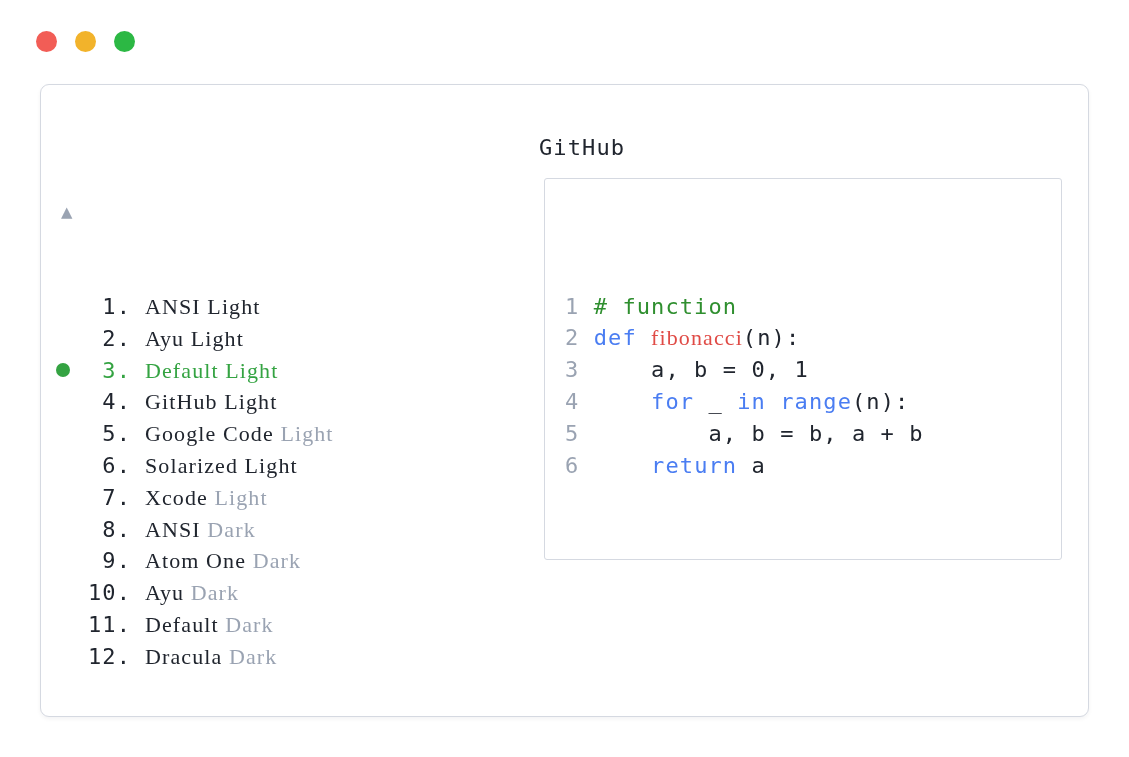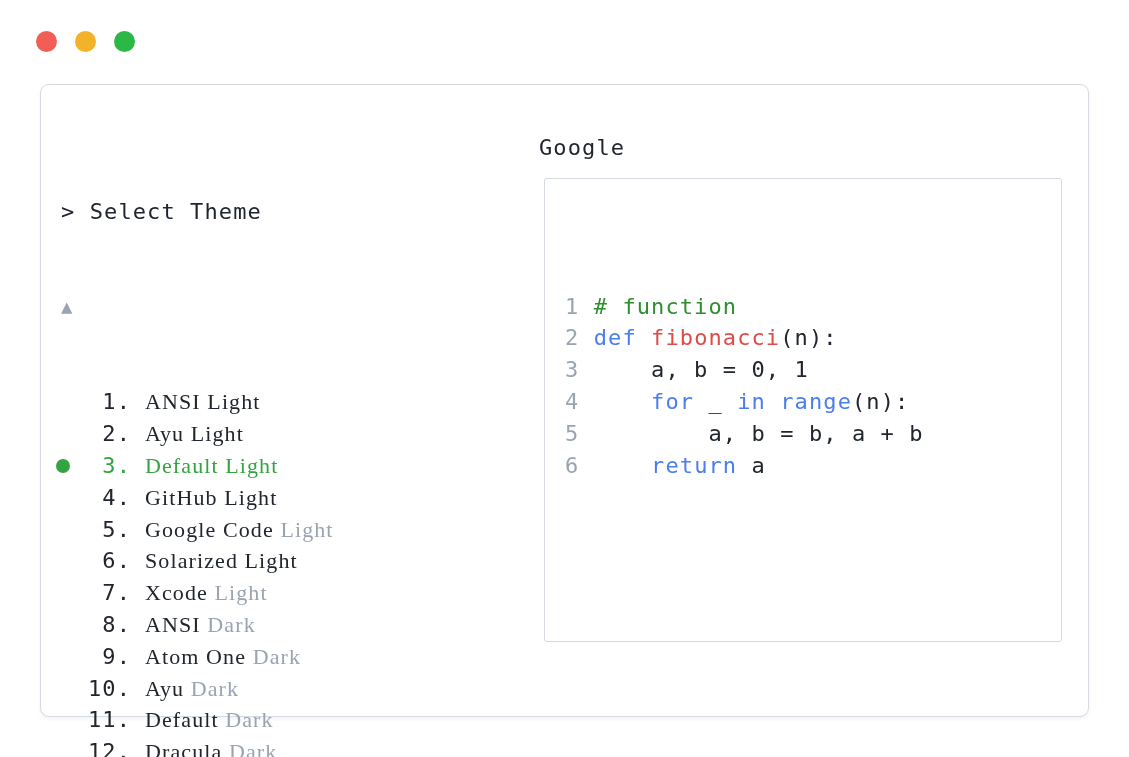--- a/index.html
+++ b/index.html
@@ -59,56 +59,55 @@
   }
 
   
   .preview-title {
     position: absolute; left: 498px; top: 47px;
     font-size: 22px; line-height: 31.8px; letter-spacing: 0.05em;
     color: var(--text);
   }
   .preview-box {
     position: absolute; left: 503px; top: 93px;
-    width: 518px; height: 464px;
+    width: 518px; height: 382px;
     border: 1.5px solid var(--border); border-radius: 3px;
     padding: 48px 0 0 20px;
     font-size: 22px; line-height: 31.8px; letter-spacing: 0.05em;
     white-space: pre; overflow: hidden;
     color: var(--text); background: #fff;
   }
   .code-line { white-space: pre; }
   .ln { color: var(--muted); }
   .t-comment { color: var(--comment-green); }
   .t-keyword { color: var(--keyword-blue); }
-  .t-function { color: var(--accent-red); }
+  .t-function { color: var(--accent-red); font-family: Liberation Serif, serif; }
   .t-plain { color: var(--text); }
 </style>
 </head>
 <body>
 
 <div class="stage">
 
   <div class="traffic" id="traffic">
       <span class="dot" style="background: rgb(242, 93, 86);"></span>
       <span class="dot" style="background: rgb(242, 179, 43);"></span>
       <span class="dot" style="background: rgb(44, 184, 68);"></span>
     </div>
 
   <div class="panel">
 
     <div class="left-col">
-      <div class="prompt-line">&gt; Select Theme</div>
       <div class="scroll-line up">▲</div>
       <div id="theme-list"><div class="list-row"><span class="item-num">1.</span><span class="item-name">ANSI Light</span></div><div class="list-row"><span class="item-num">2.</span><span class="item-name">Ayu Light</span></div><div class="list-row selected"><span class="bullet"></span><span class="item-num">3.</span><span class="item-name">Default Light</span></div><div class="list-row"><span class="item-num">4.</span><span class="item-name">GitHub Light</span></div><div class="list-row"><span class="item-num">5.</span><span class="item-name">Google Code<span class="muted-part"> Light</span></span></div><div class="list-row"><span class="item-num">6.</span><span class="item-name">Solarized Light</span></div><div class="list-row"><span class="item-num">7.</span><span class="item-name">Xcode<span class="muted-part"> Light</span></span></div><div class="list-row"><span class="item-num">8.</span><span class="item-name">ANSI<span class="muted-part"> Dark</span></span></div><div class="list-row"><span class="item-num">9.</span><span class="item-name">Atom One<span class="muted-part"> Dark</span></span></div><div class="list-row"><span class="item-num">10.</span><span class="item-name">Ayu<span class="muted-part"> Dark</span></span></div><div class="list-row"><span class="item-num">11.</span><span class="item-name">Default<span class="muted-part"> Dark</span></span></div><div class="list-row"><span class="item-num">12.</span><span class="item-name">Dracula<span class="muted-part"> Dark</span></span></div></div>
       
       
     </div>
 
-    <div class="preview-title">Google</div>
+    <div class="preview-title">GitHub</div>
 
     <div class="preview-box">
       <div id="code-lines"><div class="code-line"><span class="ln">1 </span><span class="t-comment"># function</span></div><div class="code-line"><span class="ln">2 </span><span class="t-keyword">def </span><span class="t-function">fibonacci</span><span class="t-plain">(n):</span></div><div class="code-line"><span class="ln">3 </span><span class="t-plain">    a, b = 0, 1</span></div><div class="code-line"><span class="ln">4 </span><span class="t-plain">    </span><span class="t-keyword">for</span><span class="t-plain"> _ </span><span class="t-keyword">in</span><span class="t-plain"> </span><span class="t-keyword">range</span><span class="t-plain">(n):</span></div><div class="code-line"><span class="ln">5 </span><span class="t-plain">        a, b = b, a + b</span></div><div class="code-line"><span class="ln">6 </span><span class="t-plain">    </span><span class="t-keyword">return</span><span class="t-plain"> a</span></div></div>
       
     </div>
 
   </div>
 </div>
 
 </body></html>

